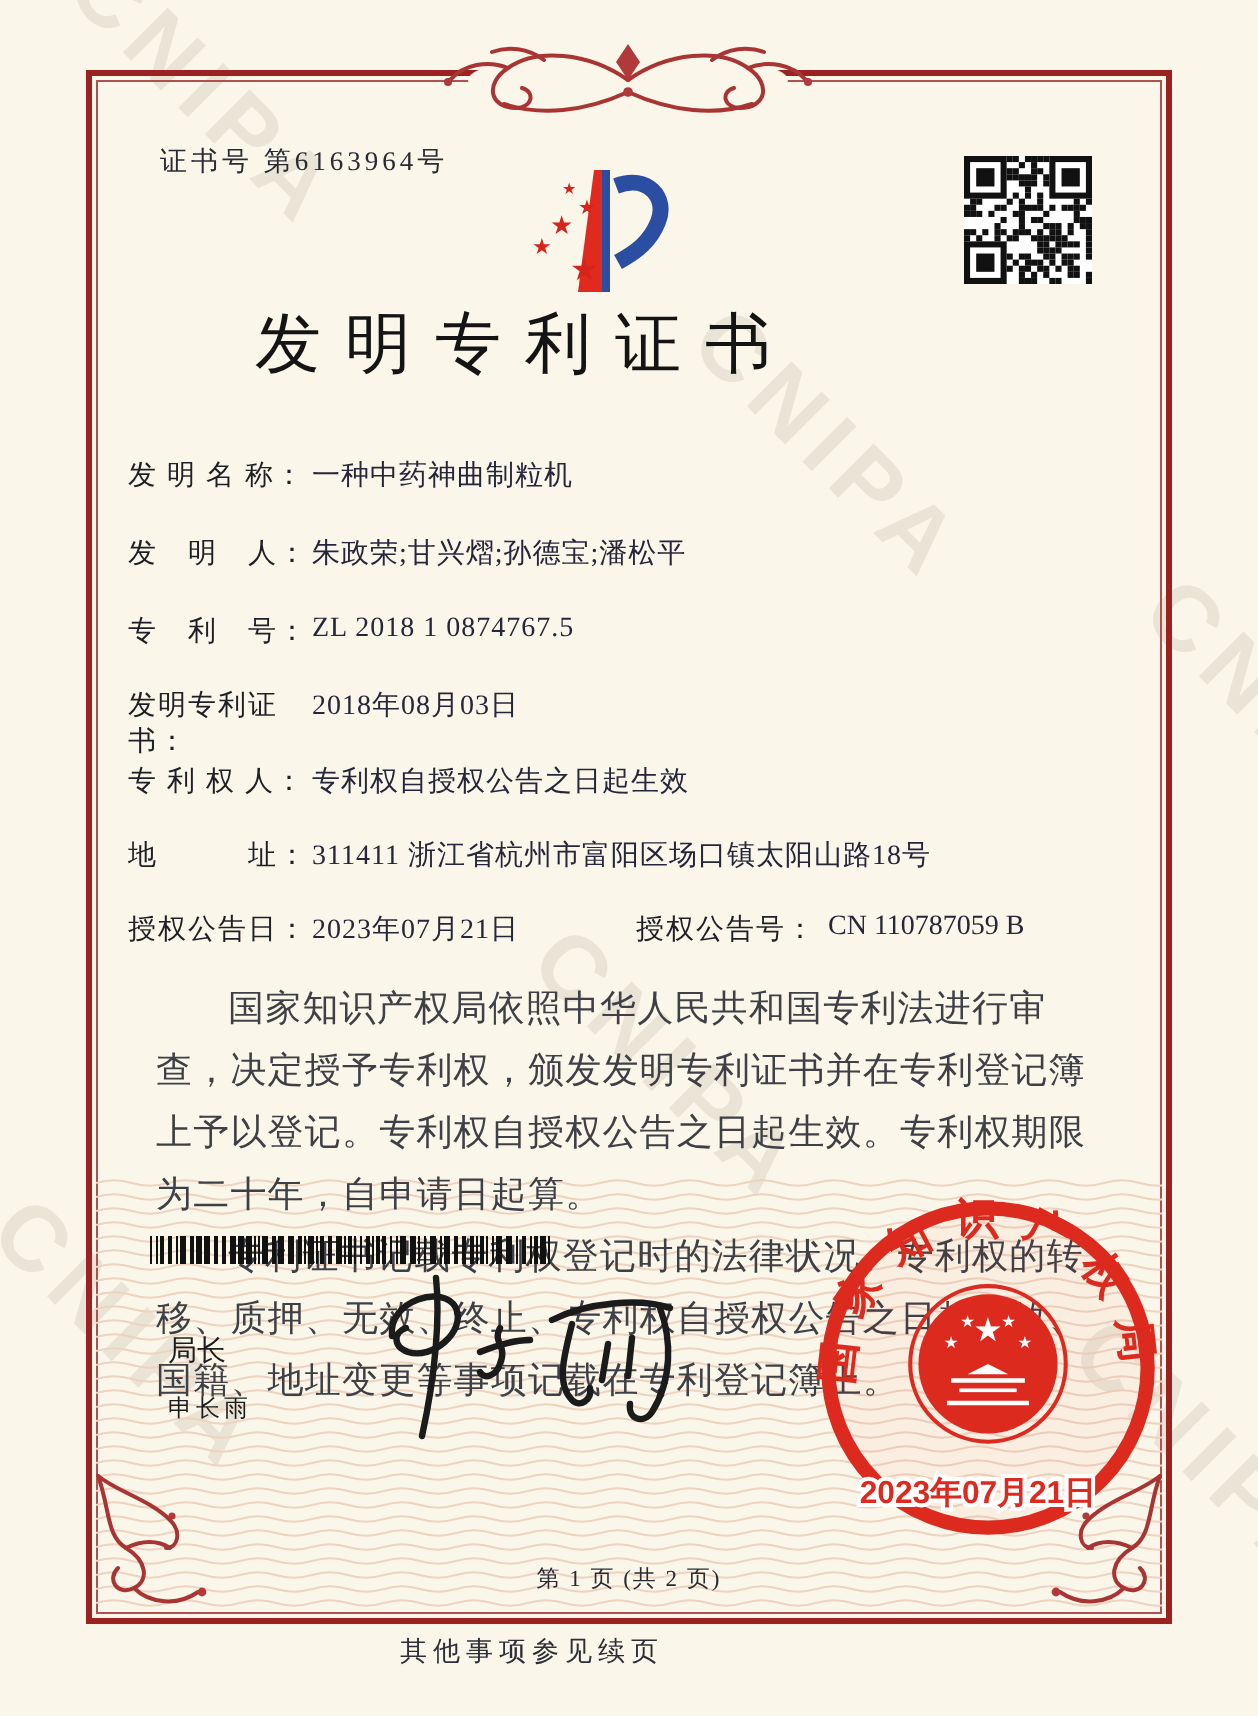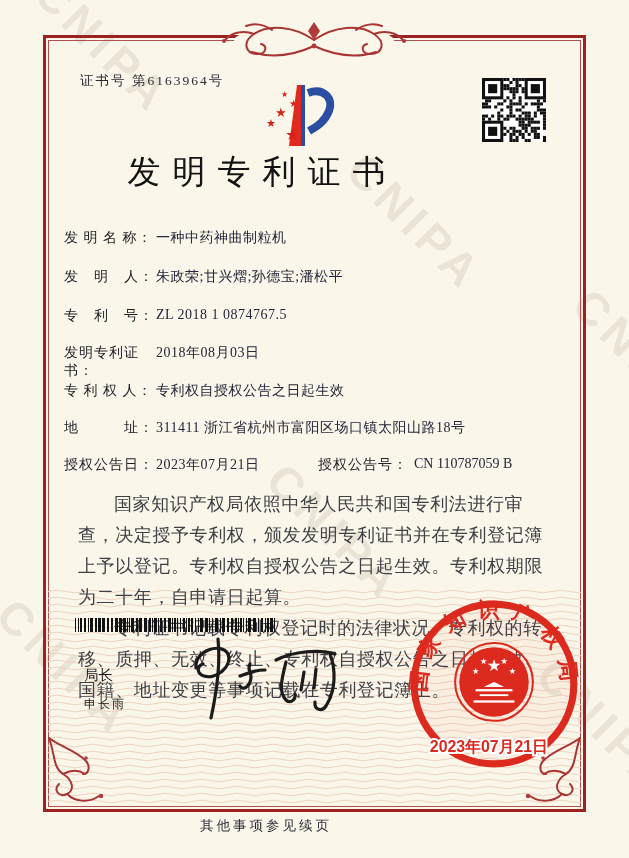--- a/index.html
+++ b/index.html
@@ -426,15 +426,16 @@
       <text x="96" y="66" font-size="8" fill="#fff" text-anchor="middle">★</text>
       <text x="104" y="76" font-size="8" fill="#fff" text-anchor="middle">★</text>
       <polygon points="86,84 76,89 96,89" fill="#fff"></polygon>
       <rect x="68" y="91" width="36" height="2.2" fill="#fff"></rect>
       <rect x="72" y="96" width="28" height="1.8" fill="#fff"></rect>
       <rect x="66" y="102" width="40" height="2.2" fill="#fff"></rect>
     </g>
     <text x="81" y="152" font-size="15.5" font-weight="bold" fill="#dc2a1e" text-anchor="middle" style="paint-order:stroke;stroke:#ffffff;stroke-width:4;" font-family="Liberation Sans,sans-serif">2023年07月21日</text>
   </svg>
 
+  <div class="page-info">第 1 页 (共 2 页)</div>
   <div class="footer-note">其他事项参见续页</div>
 
 </div>
 
 </body></html>

